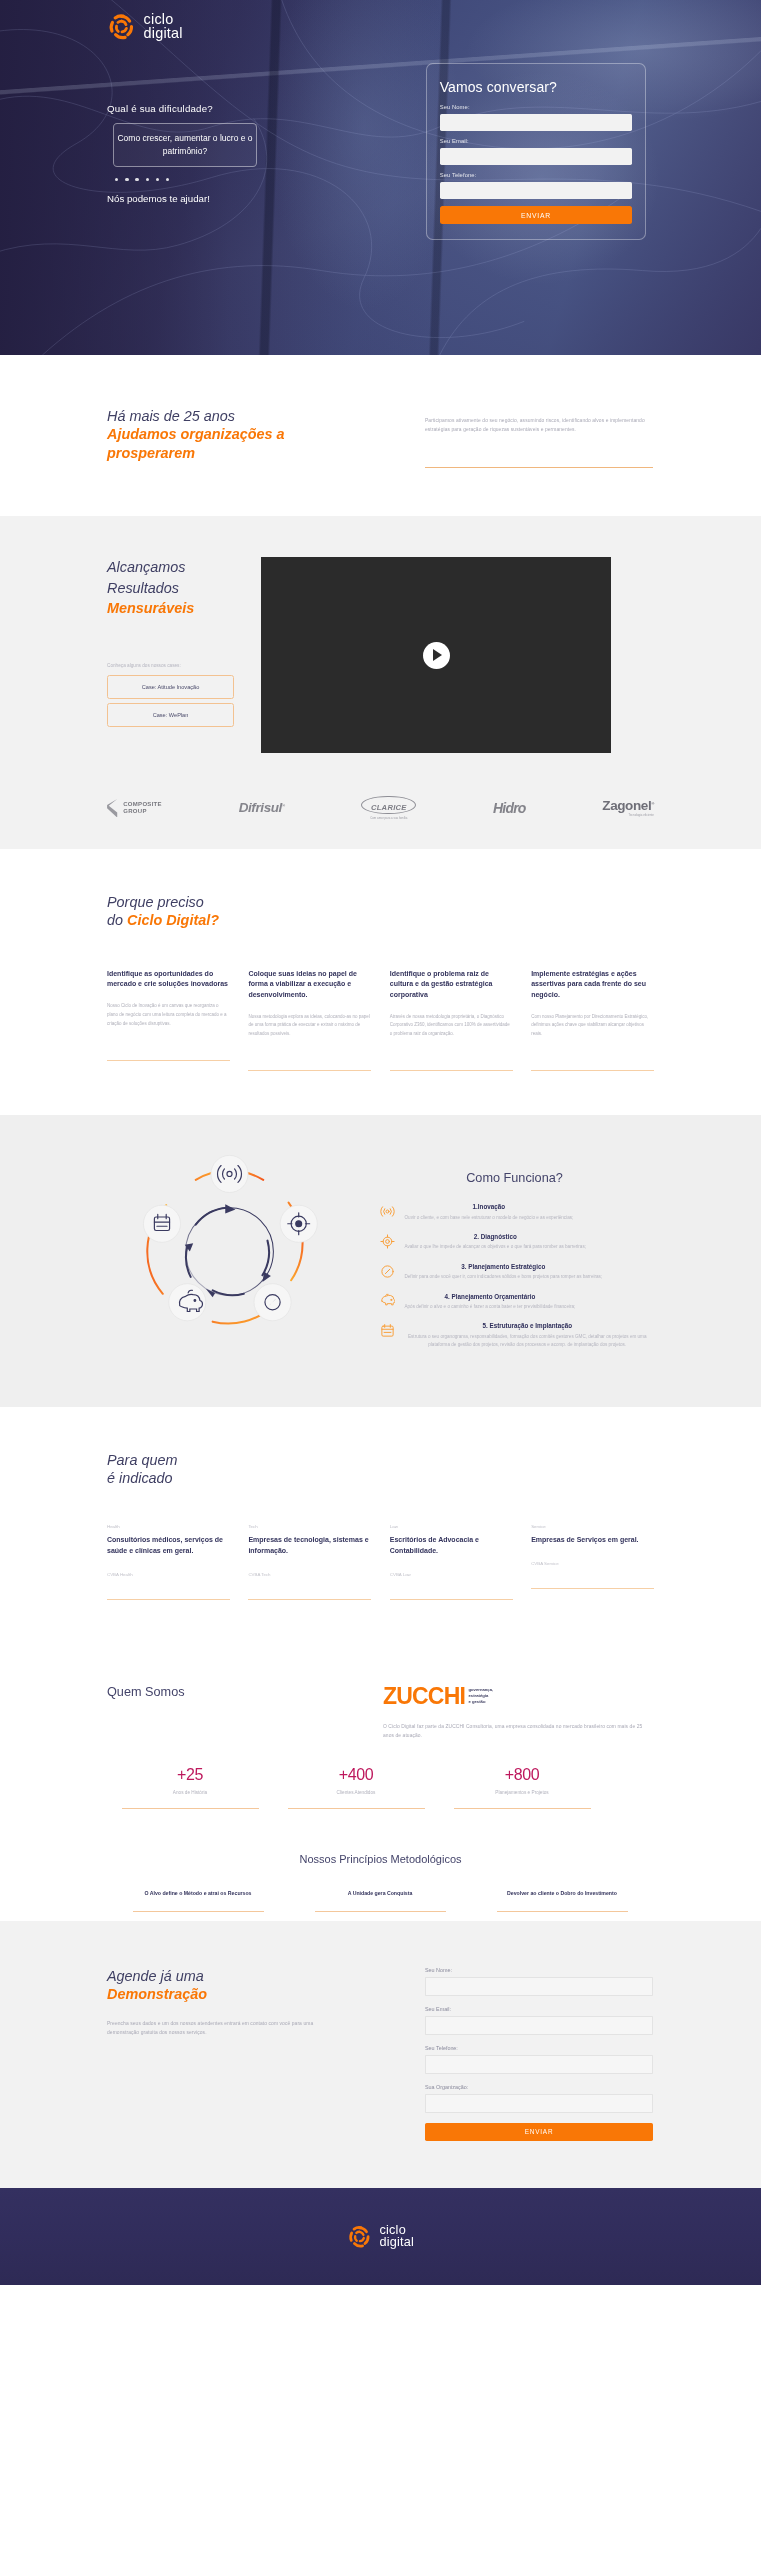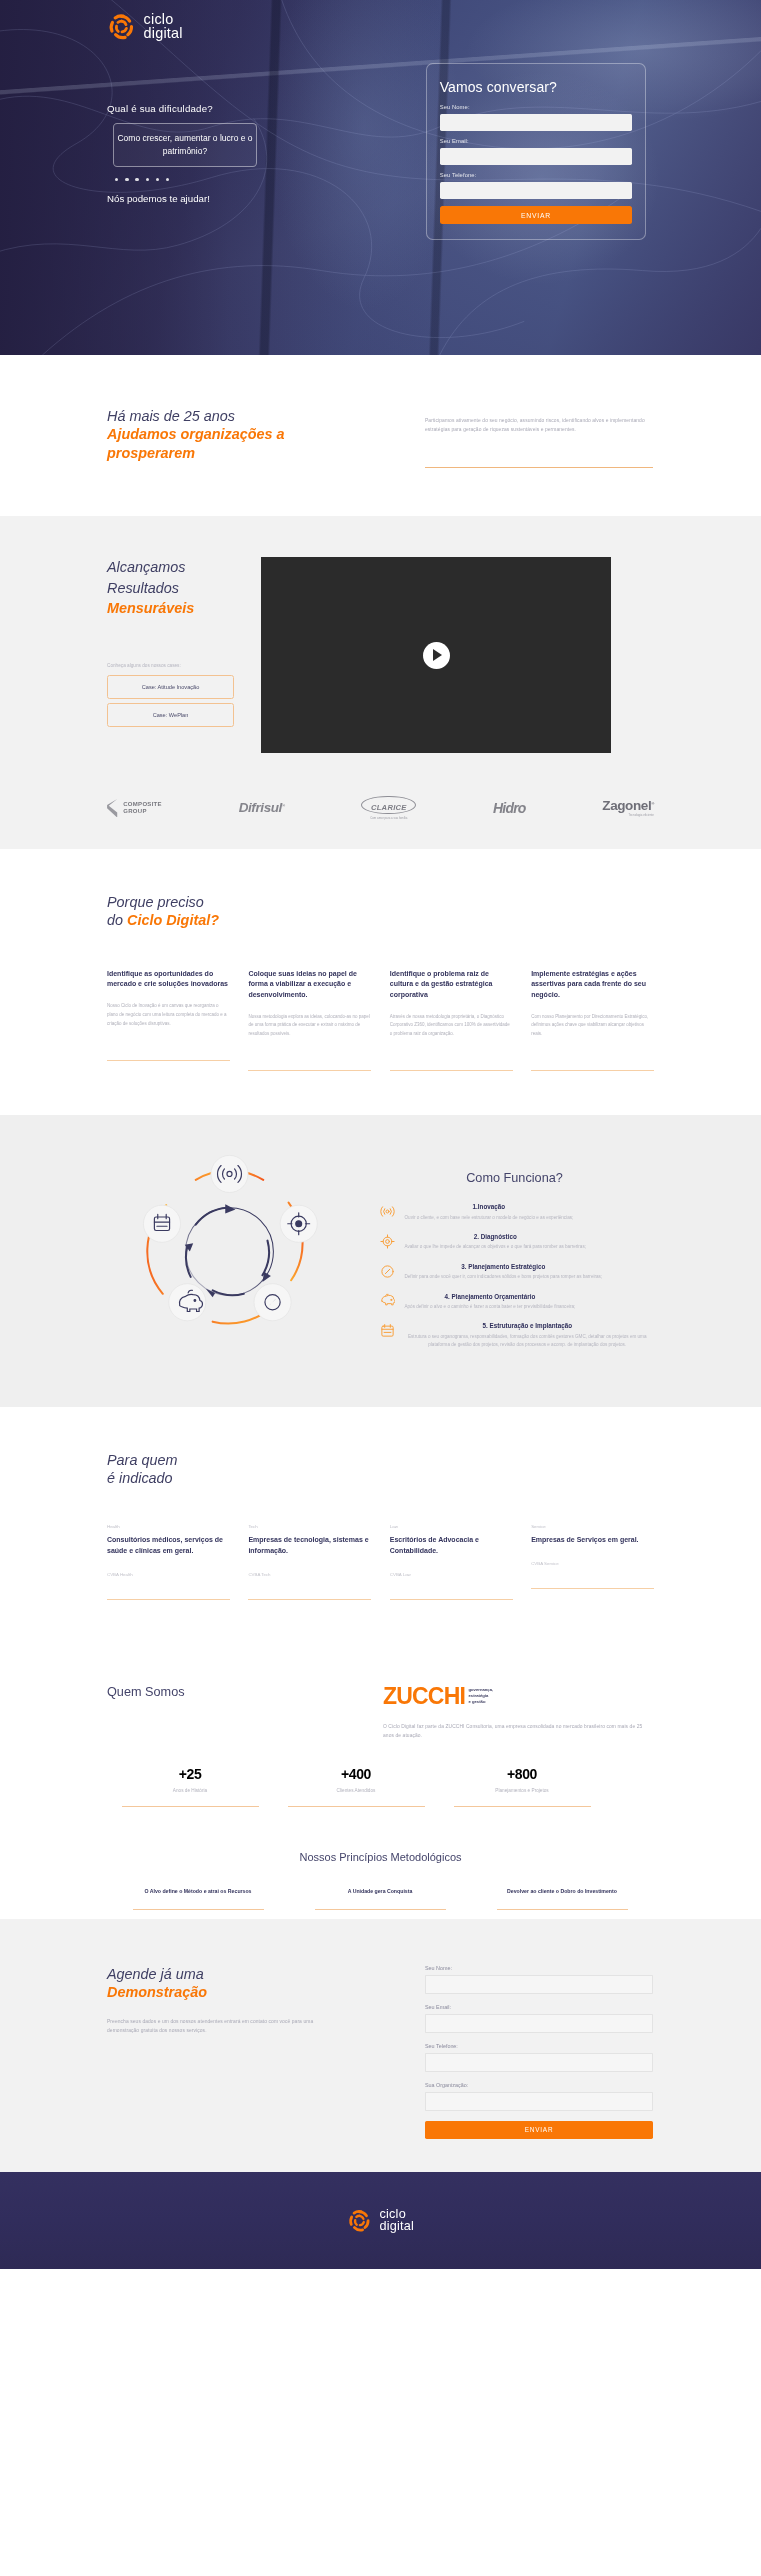--- a/index.html
+++ b/index.html
@@ -153,33 +153,33 @@
   .ssomos .row { display: flex; }
   .ssomos .left { width: 220px; }
   .ssomos .left h2 { font-size: 12.7px; font-weight: 400; color: #44446a; }
   .ssomos .right { width: 271px; margin-left: 56px; }
   .zucchi { display: flex; align-items: flex-start; gap: 3.4px; margin-bottom: 13.5px; }
   .zucchi .zword { font-size: 23px; font-weight: 700; color: #f97706; letter-spacing: -0.8px; line-height: 1; font-family: "Liberation Sans", sans-serif; }
   .zucchi .ztag { font-size: 4.2px; line-height: 1.42; color: #3b3b5e; font-weight: 700; padding-top: 1.7px; }
 
   .stats { display: flex; margin-top: 25px; }
   .stat { width: 166px; text-align: center; }
-  .stat .num { font-size: 14px; font-weight: 700; color: #000000; letter-spacing: -0.4px; }
+  .stat .num { font-size: 16px; font-weight: 400; color: #be185d; letter-spacing: -0.4px; }
   .stat .cap { font-size: 4.7px; color: #b2b2bd; margin-top: 6px; }
   .stat .rule { margin: 13.5px auto 0; width: 137px; background: #f4c79b; }
 
   .princ { text-align: center; margin-top: 44px; }
   .princ h3 { font-size: 11px; font-weight: 400; color: #44446a; margin-bottom: 24px; }
   .princ .cols { display: flex; }
   .pcol { width: 182px; text-align: center; }
   .pcol p { font-size: 5.2px; font-weight: 700; color: #33335c; line-height: 1.65; }
   .pcol .rule { margin: 13.5px auto 0; width: 131px; background: #f4c79b; }
 
   
-  .sagende { padding: 46px 0 33px; }
+  .sagende { padding: 46px 0 47px; }
   .sagende .row { display: flex; }
   .sagende .left { width: 211px; }
   .sagende .left h2.big { margin-bottom: 15px; }
   .sagende .right { width: 228px; margin-left: 107px; }
   .sagende label { display: block; font-size: 5.4px; color: #8a8a9c; margin-bottom: 4.2px; }
   .sagende input {
     display: block; width: 100%; height: 19.5px; border: 0.8px solid #e3e3e3; background: #f6f6f6;
     border-radius: 0.8px; margin-bottom: 9.3px; padding: 0 6px; font-size: 6.8px;
     font-family: "Liberation Sans", sans-serif; color: #333;
   }

